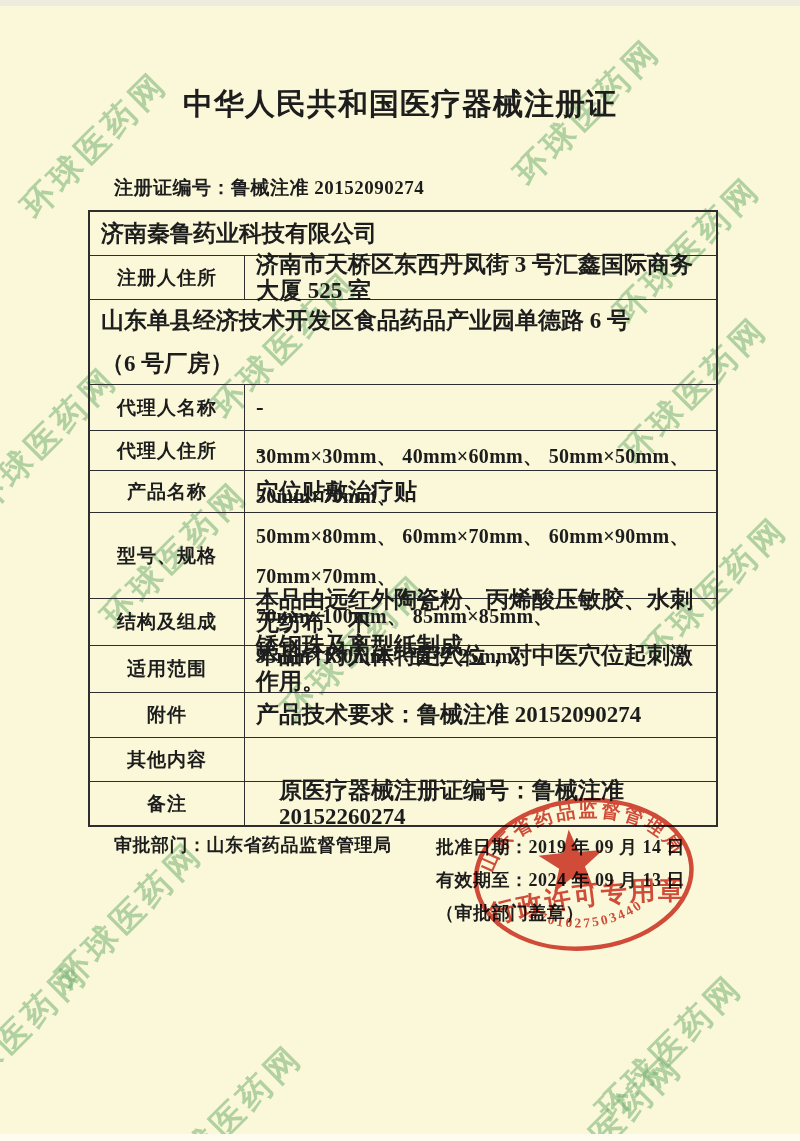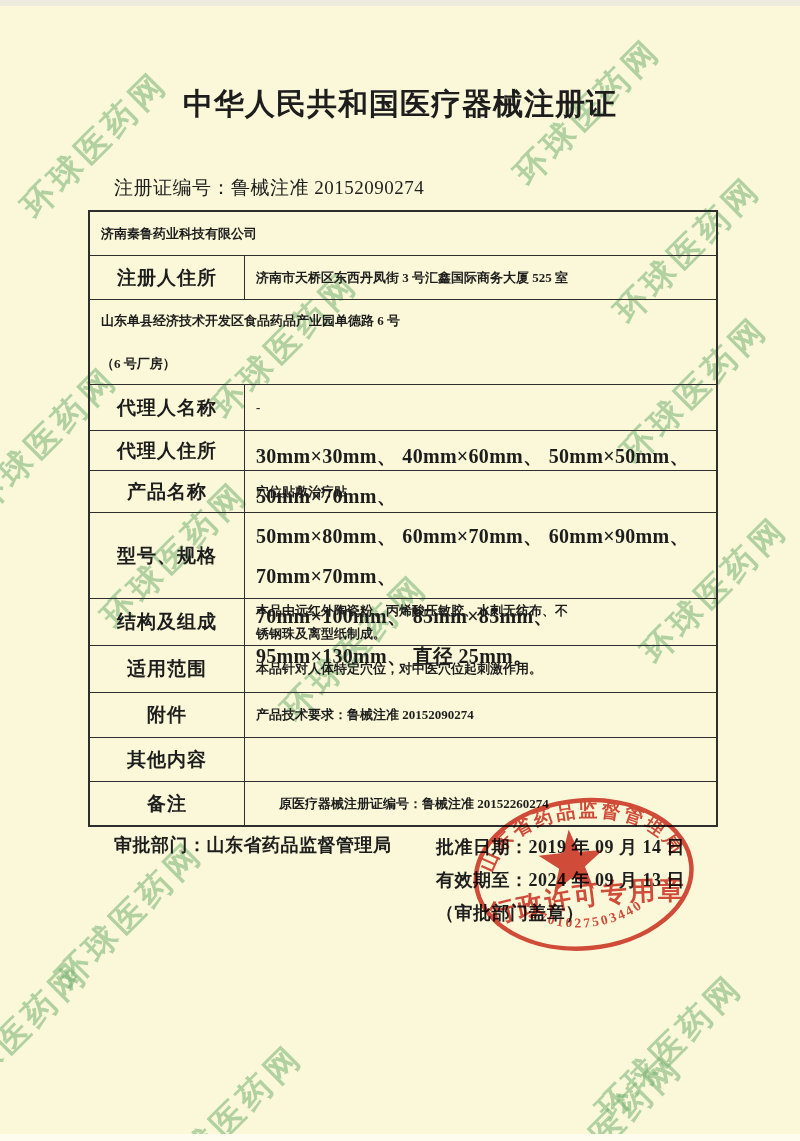--- a/index.html
+++ b/index.html
@@ -30,40 +30,40 @@
     color:var(--wm);
     transform:translate(-50%,-50%) rotate(-45deg);
   }
 
   .title{
     position:absolute;top:84px;left:0;width:100%;
     text-align:center;font-size:30px;font-weight:700;letter-spacing:1px;
   }
   .cert-line{
     position:absolute;top:175px;left:114px;
-    font-size:19px;font-weight:400;letter-spacing:0.5px;
+    font-size:19px;font-weight:700;letter-spacing:0.5px;
   }
 
   
   .cert-table{
     position:absolute;top:210px;left:88px;width:630px;
     border:2px solid var(--line);
   }
   .trow{display:flex;border-top:1.5px solid var(--line);}
   .trow:first-child{border-top:none;}
   .tlabel{
     width:155px;flex:0 0 155px;
     display:flex;align-items:center;justify-content:center;
     text-align:center;font-size:19px;font-weight:600;letter-spacing:1px;
     border-right:1.5px solid var(--line);
   }
   .tvalue{
     flex:1;display:flex;align-items:center;
     padding:2px 6px 2px 11px;
-    font-size:13px;font-weight:600;line-height:26px;
+    font-size:23px;font-weight:600;line-height:26px;
     white-space:pre-line;
   }
   .trow:nth-child(1){height:43px}
   .trow:nth-child(2){height:44px}
   .trow:nth-child(3){height:85px}
   .trow:nth-child(3) .tvalue{line-height:43px}
   .trow:nth-child(4){height:46px}
   .trow:nth-child(5){height:40px}
   .trow:nth-child(6){height:42px}
   .trow:nth-child(7){height:86px}

